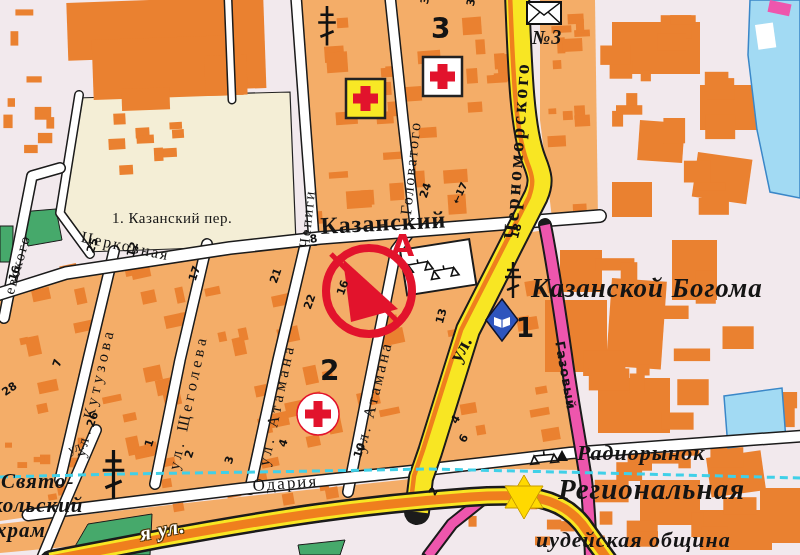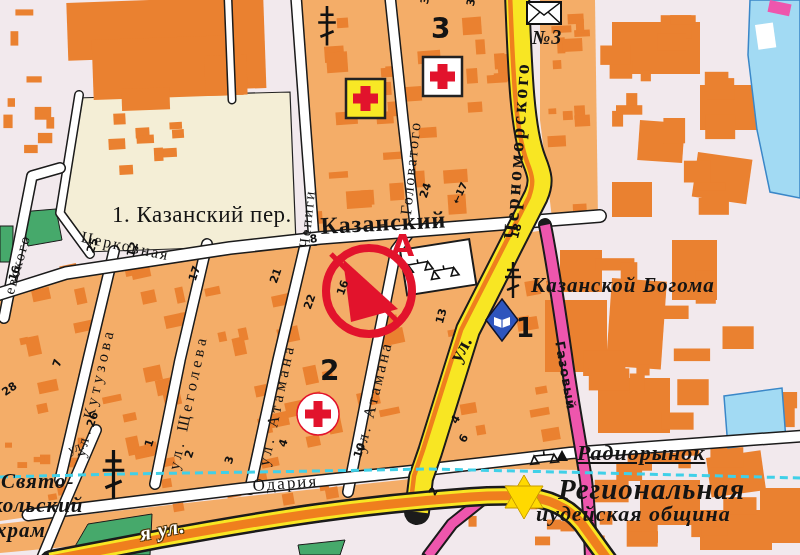--- a/index.html
+++ b/index.html
@@ -377,40 +377,40 @@
     <path d="M524,519 L505,486 L543,486 Z"></path>
   </g>
 
   <g>
     <circle cx="369" cy="291" r="43" fill="none" stroke="#e2132c" stroke-width="8"></circle>
     <path d="M331,254 L397,321" stroke="#e2132c" stroke-width="5"></path>
     <path d="M343,259 L398,309 L351,322 Z" fill="#e2132c"></path>
   </g>
 </svg>
 
-<div class="lbl serif" style="left:112px;top:203px;font-size:23px;letter-spacing:.5px;">1. Казанский пер.</div>
+<div class="lbl serif" style="left:112px;top:211px;font-size:15px;letter-spacing:.5px;">1. Казанский пер.</div>
 <div class="lbl serif" style="left:320px;top:214px;font-size:24px;font-weight:bold;letter-spacing:1px;transform:rotate(-3deg);">Казанский</div>
 <div class="lbl serif" style="left:83px;top:229px;font-size:16px;letter-spacing:2px;transform:rotate(12deg);">Церковная</div>
 <div class="lbl serif" style="left:297px;top:247px;font-size:15px;letter-spacing:2px;transform:rotate(-84deg);">Чепиги</div>
 <div class="lbl serif" style="left:398px;top:214px;font-size:16px;letter-spacing:2px;transform:rotate(-84deg);">Головатого</div>
 <div class="lbl serif" style="left:500px;top:238px;font-size:20px;font-weight:bold;letter-spacing:3px;transform:rotate(-86deg);">Черноморского</div>
 <div class="lbl serif" style="left:445px;top:355px;font-size:20px;font-weight:bold;transform:rotate(-60deg);">ул.</div>
 <div class="lbl serif" style="left:72px;top:455px;font-size:16px;letter-spacing:4px;transform:rotate(-77deg);">ул. Кутузова</div>
 <div class="lbl serif" style="left:166px;top:468px;font-size:16px;letter-spacing:4px;transform:rotate(-78deg);">ул. Щеголева</div>
 <div class="lbl serif" style="left:256px;top:464px;font-size:16px;letter-spacing:4px;transform:rotate(-78deg);">ул. Атамана</div>
 <div class="lbl serif" style="left:352px;top:450px;font-size:16px;letter-spacing:3px;transform:rotate(-76deg);">ул. Атамана</div>
 <div class="lbl sans" style="left:566px;top:340px;font-size:13px;font-weight:bold;letter-spacing:1px;transform:rotate(80deg);">Газовый</div>
 <div class="lbl serif" style="left:252px;top:477px;font-size:17px;letter-spacing:2px;transform:rotate(-4deg);">Одария</div>
 <div class="lbl serif" style="left:2px;top:292px;font-size:15px;letter-spacing:2px;transform:rotate(-74deg);">евского</div>
 <div class="lbl poi outline-white" style="left:138px;top:524px;font-size:21px;transform:rotate(-11deg);">я ул.</div>
 <div class="lbl serif" style="left:66px;top:444px;font-size:13px;transform:rotate(-22deg);">ул.</div>
-<div class="lbl poi" style="left:531px;top:275px;font-size:21px;">Казанской Богома</div>
-<div class="lbl poi" style="left:577px;top:442px;font-size:22px;text-decoration:underline;">Радиорынок</div>
+<div class="lbl poi" style="left:531px;top:275px;font-size:27px;">Казанской Богома</div>
+<div class="lbl poi" style="left:577px;top:442px;font-size:22px;">Радиорынок</div>
 <div class="lbl poi" style="left:558px;top:475px;font-size:29px;">Региональная</div>
-<div class="lbl poi" style="left:536px;top:503px;font-size:22px;">иудейская община</div>
+<div class="lbl poi" style="left:536px;top:529px;font-size:22px;">иудейская община</div>
 <div class="lbl poi" style="left:1px;top:471px;font-size:21px;">Свято-</div>
 <div class="lbl poi" style="left:-8px;top:495px;font-size:21px;">кольский</div>
 <div class="lbl poi" style="left:-4px;top:520px;font-size:21px;">храм</div>
 <div class="lbl poi" style="left:532px;top:27px;font-size:20px;">№3</div>
 <div class="lbl sans" style="left:431px;top:15px;font-size:28px;font-weight:bold;">3</div>
 <div class="lbl sans" style="left:320px;top:357px;font-size:28px;font-weight:bold;">2</div>
 <div class="lbl sans" style="left:516px;top:315px;font-size:26px;font-weight:bold;">1</div>
 <div class="lbl sans red" style="left:391px;top:231px;font-size:30px;font-weight:bold;">А</div>
 
 <div class="hn" style="left:419px;top:3px;transform:rotate(-78deg);">34</div>

